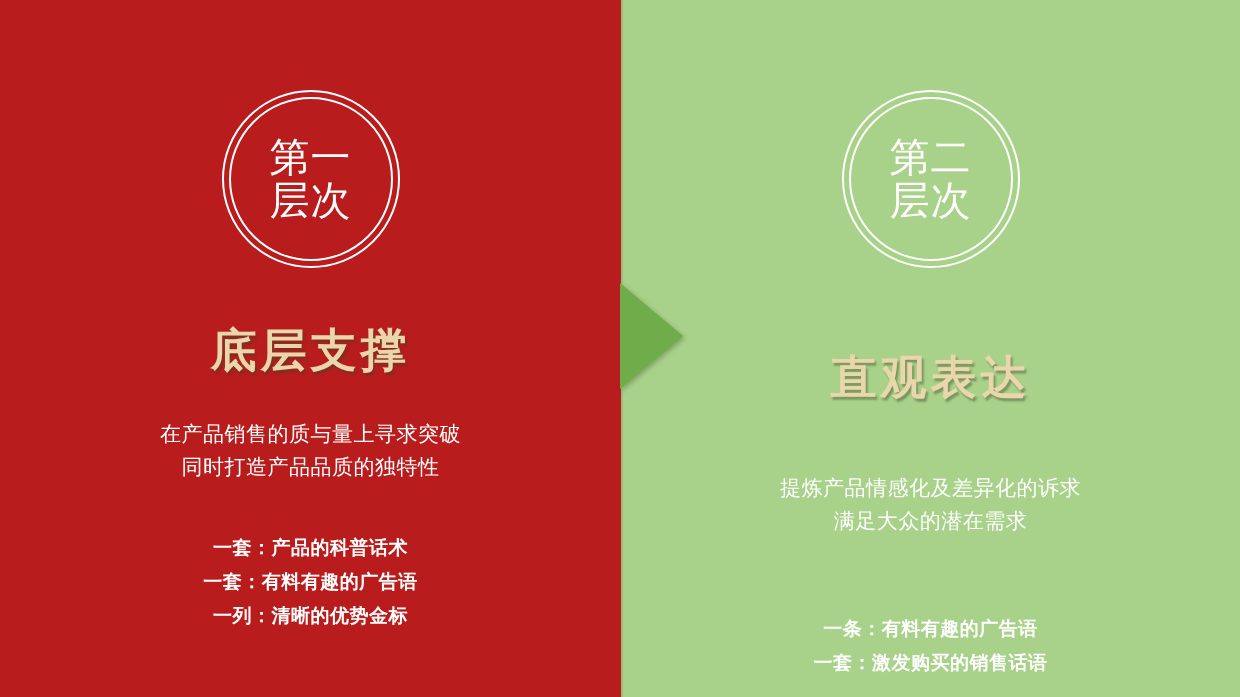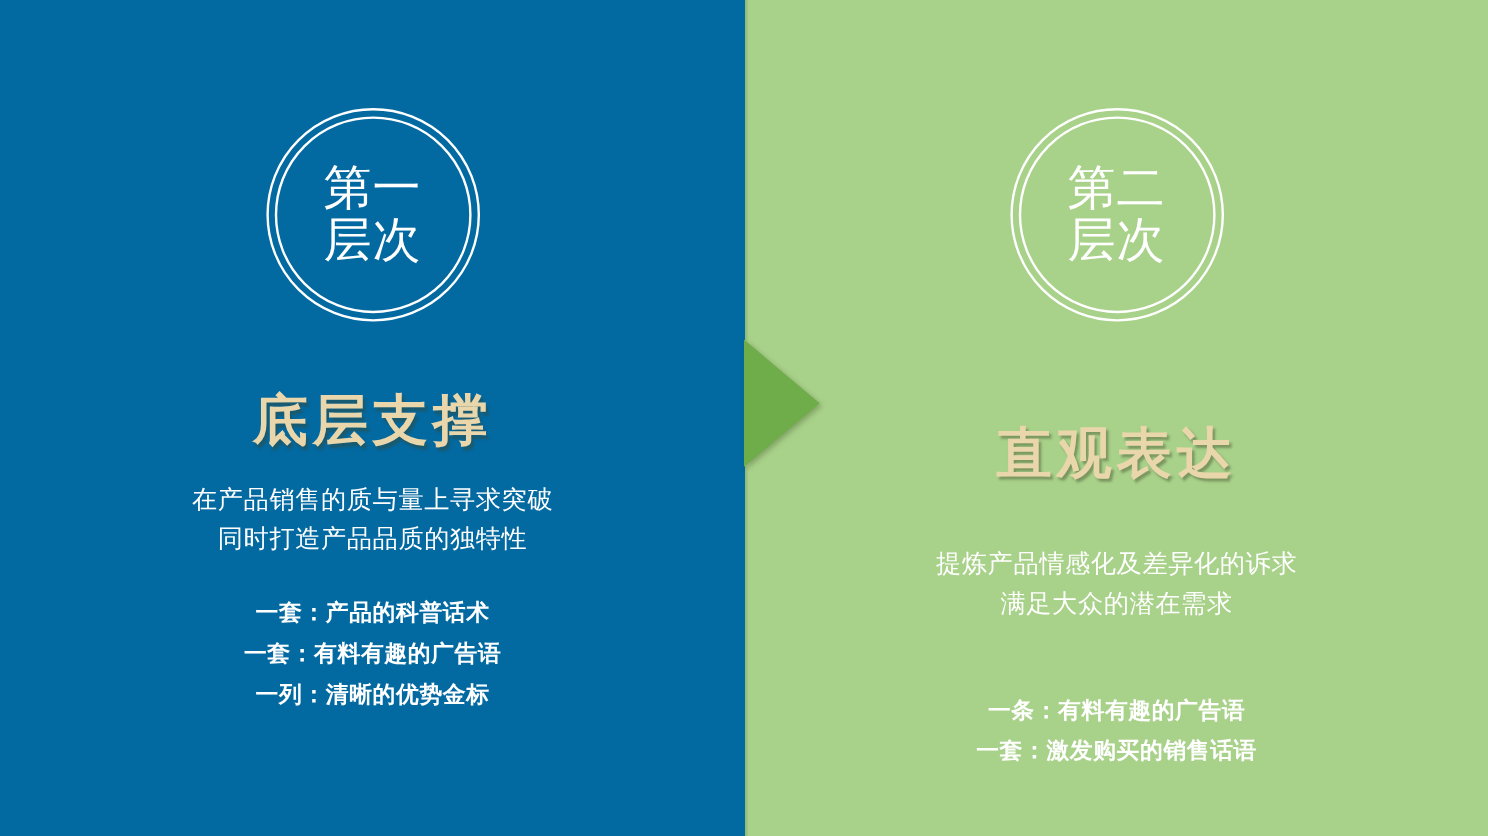--- a/index.html
+++ b/index.html
@@ -16,21 +16,21 @@
   }
 
   
   .panel {
     position:relative;
     height:100%;
     display:flex;
     flex-direction:column;
     align-items:center;
   }
-  .panel-left  { width:621px; background:#0369a1; }
+  .panel-left  { width:621px; background:#b91c1c; }
   .panel-right { width:619px; background:#a8d189;gap:27px; }
 
   
   .seam {
     position:absolute;
     left:621px; top:0;
     width:3px; height:100%;
     background:linear-gradient(to right, rgba(60,90,40,.22), rgba(60,90,40,0));
     pointer-events:none;
   }
@@ -77,40 +77,39 @@
     margin-top:52px;
     font-size:46px;
     font-weight:700;
     letter-spacing:4px;
     color:#e9d6ab;
     text-shadow:2px 3px 2px rgba(60,70,40,.42);
   }
 
   
   .lead {
-    margin-top:19px;
+    margin-top:36px;
     color:#ffffff;
     font-size:21px;
     line-height:1.55;
     text-align:center;
     letter-spacing:.5px;
     white-space:pre-line;
   }
 
   
   .points {
-    margin-top:30px;
+    margin-top:48px;
     color:#ffffff;
     font-size:19px;
     font-weight:700;
     line-height:1.78;
     letter-spacing:.5px;
     list-style:none;
     text-align:center;
-    font-family:Liberation Mono, monospace;
   }
   .points li { white-space:pre; }
 </style>
 </head>
 <body>
 
 <div class="slide">
 
   <section class="panel panel-left">
 

